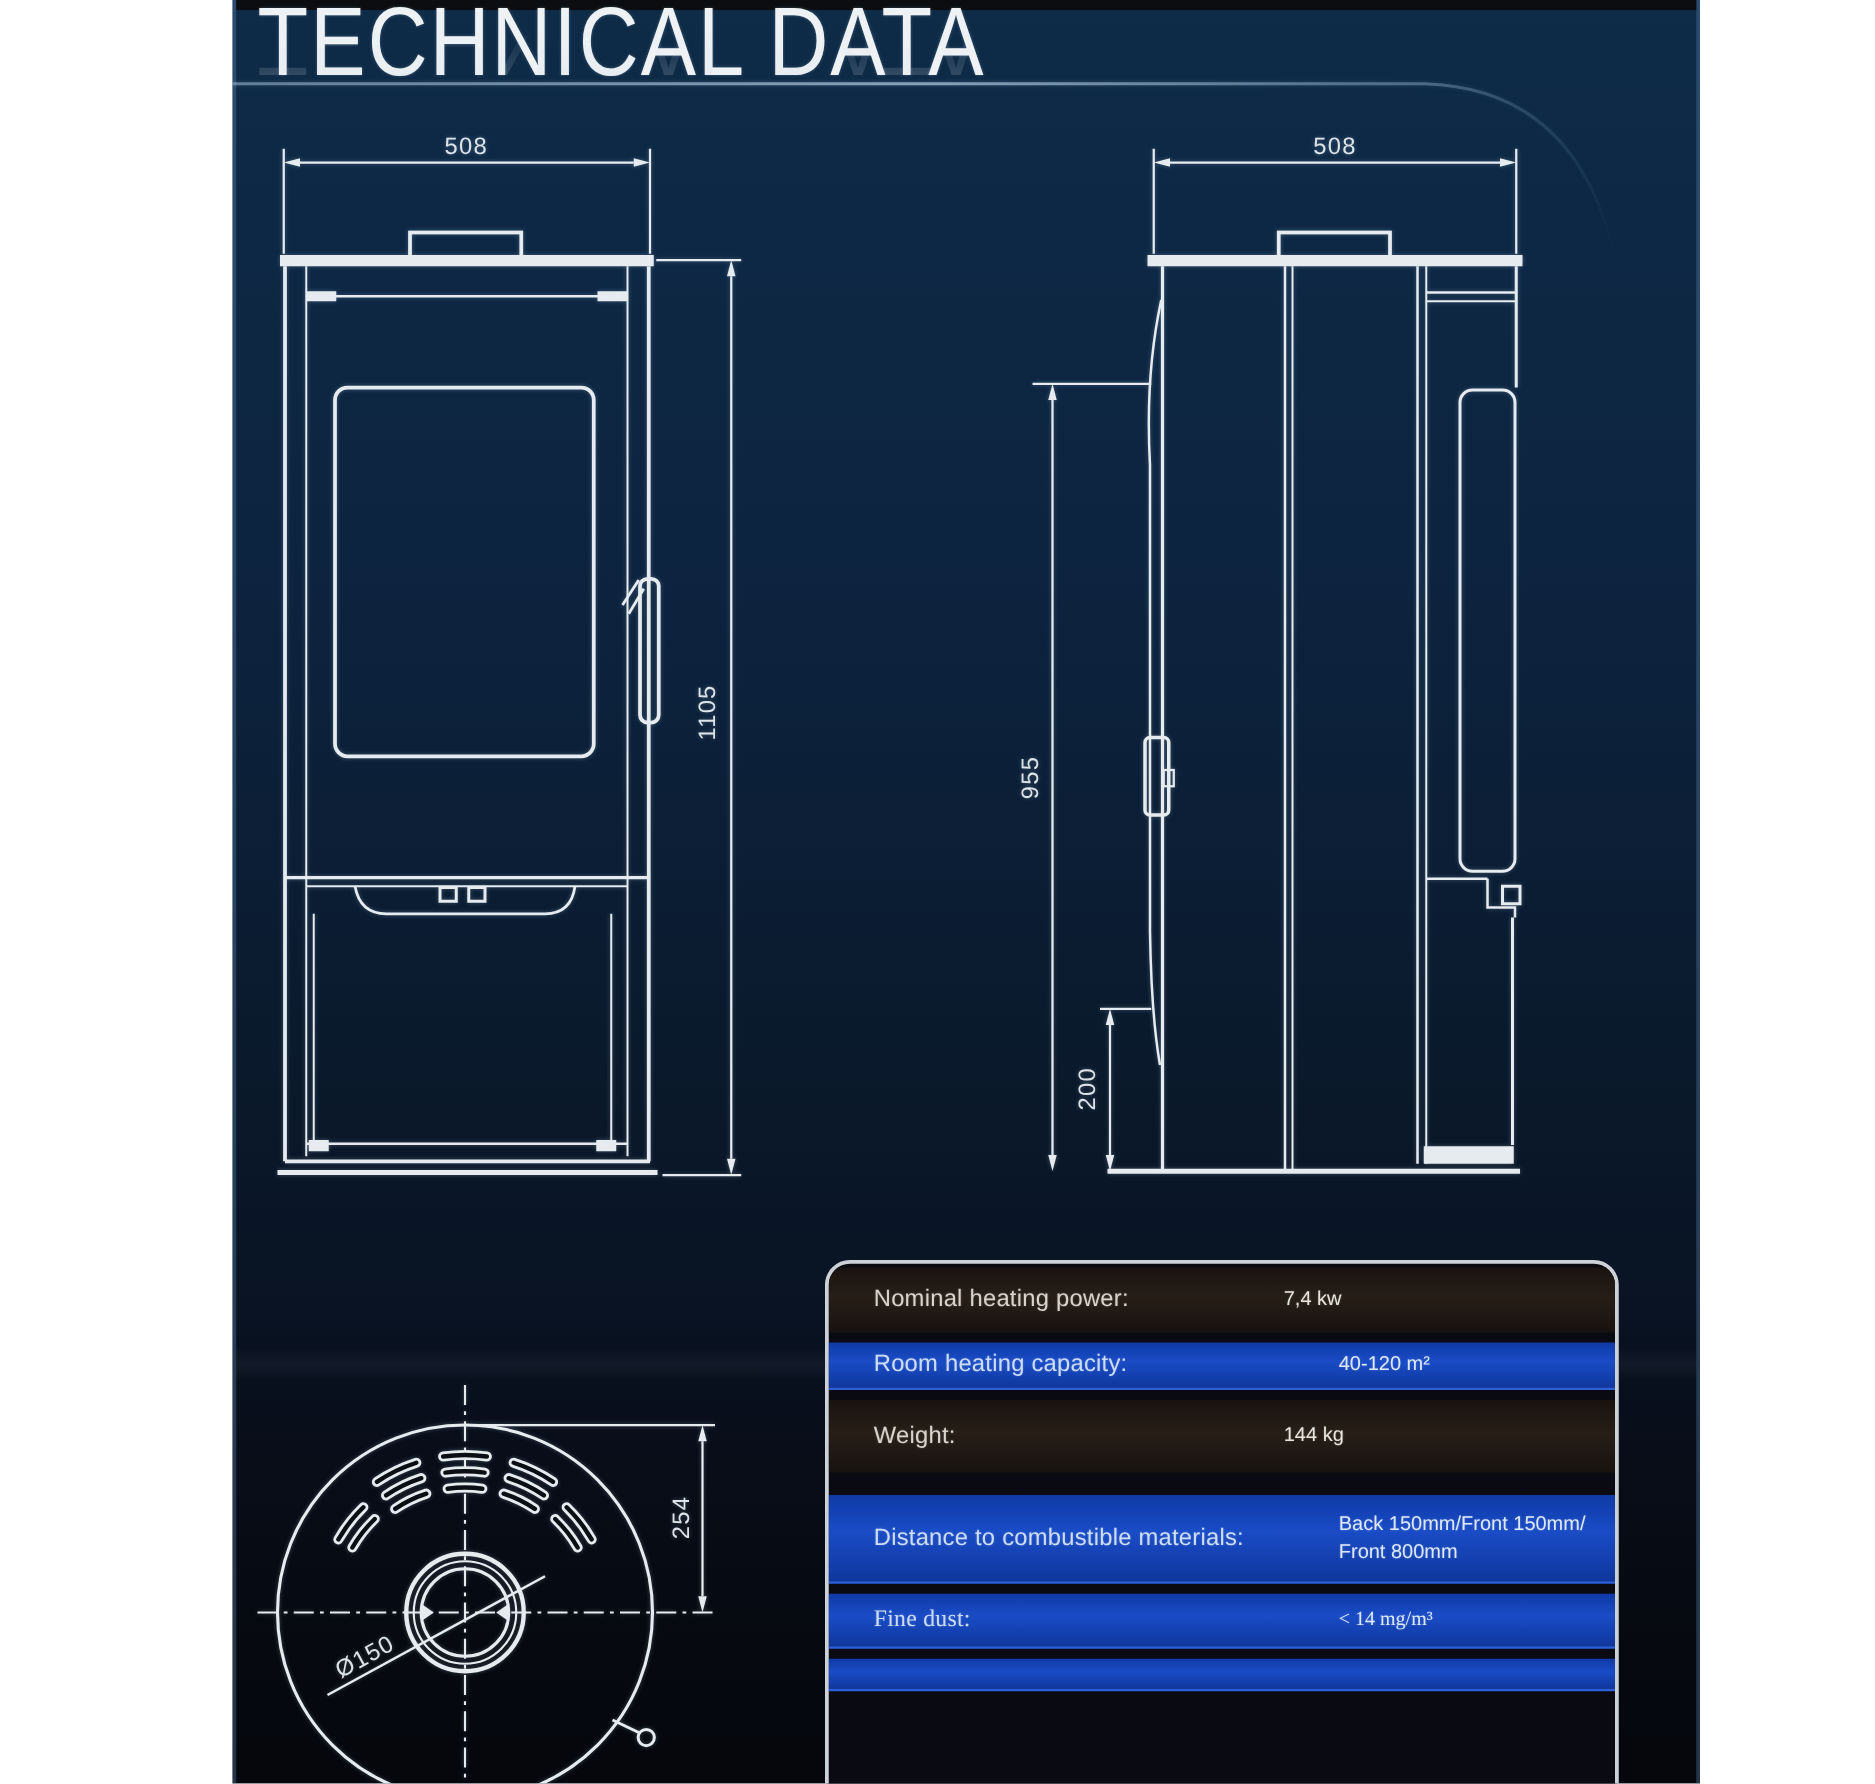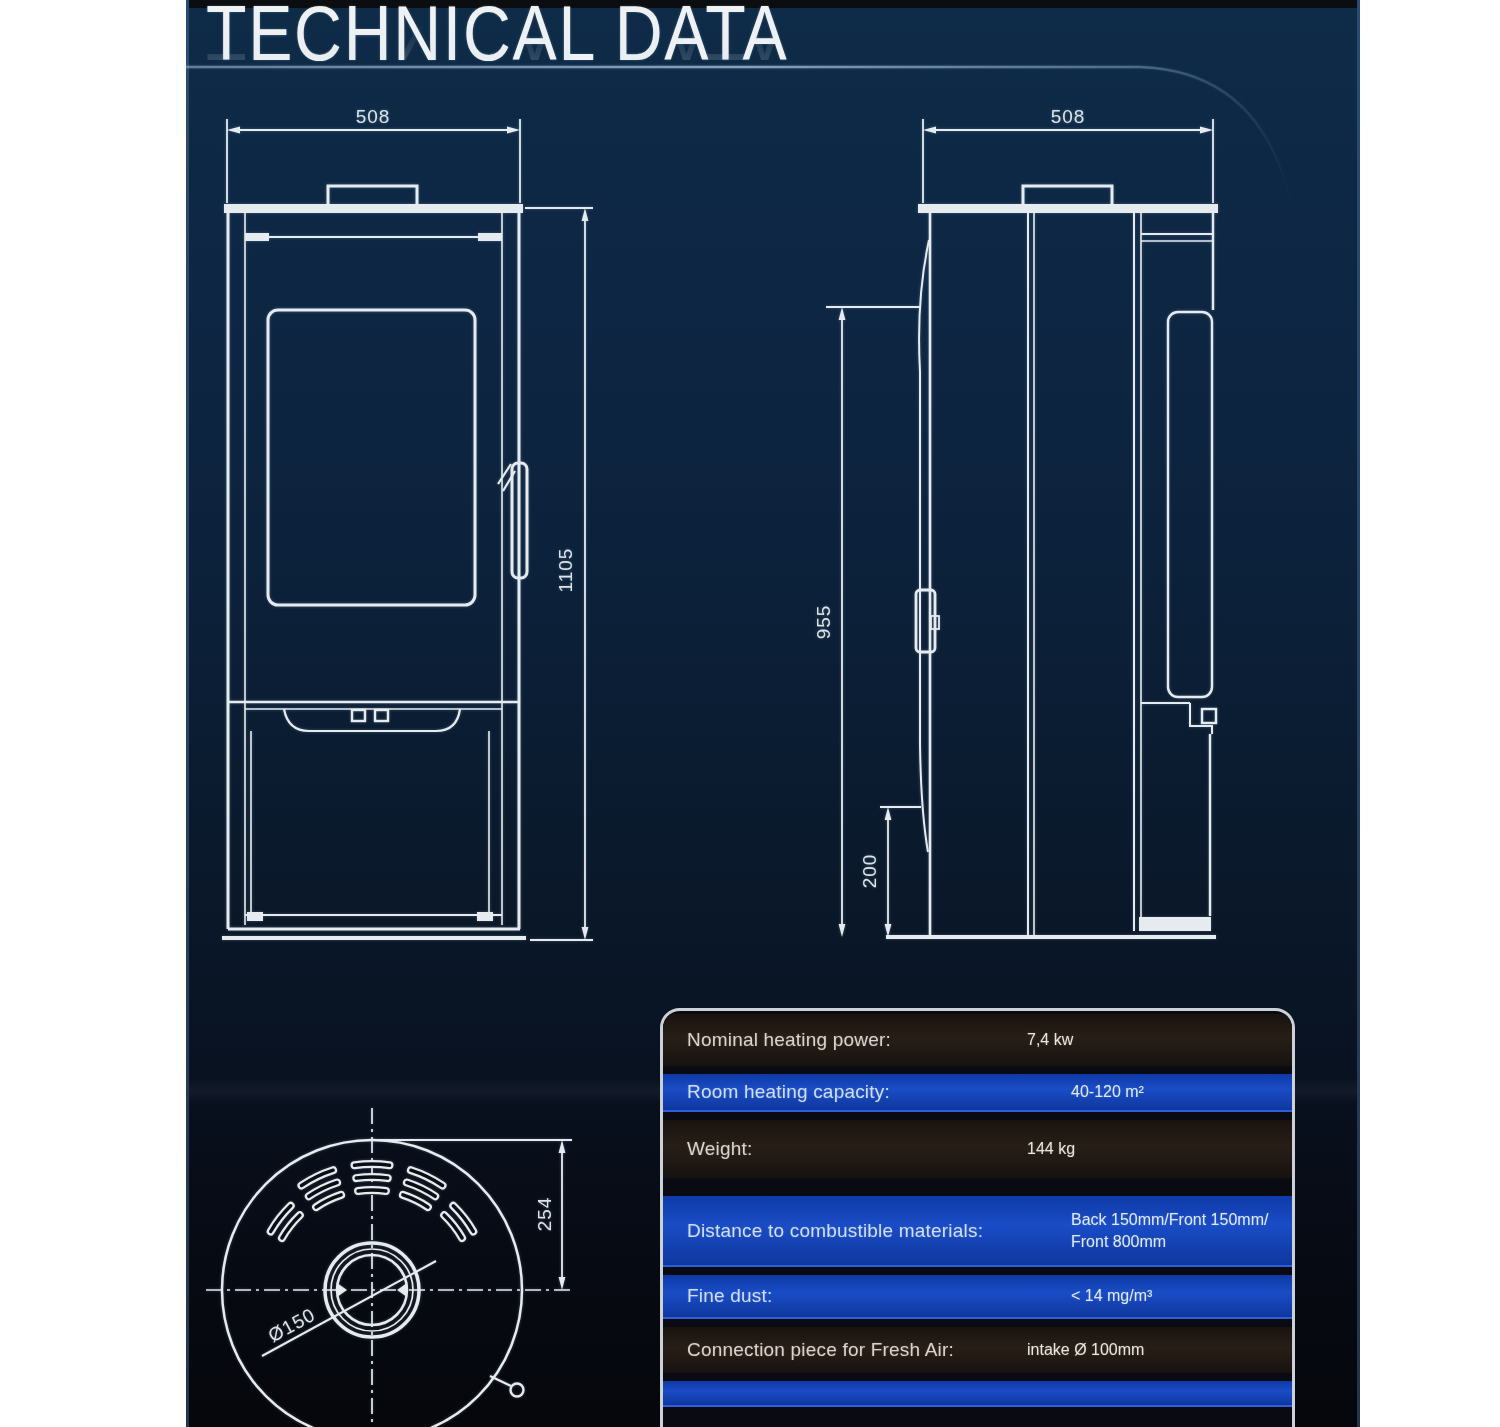--- a/index.html
+++ b/index.html
@@ -65,30 +65,30 @@
   .row { display:flex; align-items:center; flex:0 0 auto; width:100%; }
   .row.dark {
     background:linear-gradient(180deg,#191310 0%, #271e17 45%, #171210 100%);
   }
   .row.blue {
     background:linear-gradient(180deg,#0f3aa6 0%, #1a4cc6 42%, #0f379e 100%);
     border-bottom:2px solid #2d5fdd;
     gap:44px;
   }
   .row .lbl {
-    width:364px; padding-left:24px;
+    width:364px; padding-left:36px;
     font-size:19px; letter-spacing:0.2px;
   }
   .row .val { font-size:16px; line-height:1.35; }
   .row.dark .lbl { color:#d9d3cb; text-shadow:0 0 2px rgba(255,250,240,0.22); }
   .row.dark .val { color:#e9e5dd; text-shadow:0 0 2px rgba(255,250,240,0.22); }
   .row.blue .lbl { color:#cdddf6; text-shadow:0 0 2px rgba(220,235,255,0.25); }
   .row.blue .val { color:#dde9fb; text-shadow:0 0 2px rgba(220,235,255,0.25); }
   .r1 { height:52px; } .r2 { height:38px; } .r3 { height:58px;align-items:center; }
-  .r4 { height:71px;margin-top:10px; } .r5 { height:47px; } .r6 { height:44px; }
+  .r4 { height:71px;margin-top:10px; } .r5 { height:47px; } .r6 { height:44px;font-family:Liberation Serif, serif; }
   .r7 { height:46px; } .stub { height:26px; }
 </style>
 </head>
 <body>
 
 <div class="page">
   <div class="content">
     <div class="top-strip"></div>
     <div class="soft-band"></div>
     <div class="title">TECHNICAL DATA</div>
@@ -268,19 +268,15 @@
       <div class="lbl">Distance to combustible materials:</div>
       <div class="val">
         <div>Back 150mm/Front 150mm/</div>
         <div>Front 800mm</div>
       </div>
     </div>
     <div class="row blue r6">
       <div class="lbl">Fine dust:</div>
       <div class="val">&lt; 14 mg/m³</div>
     </div>
-    <div class="row dark r7">
-      <div class="lbl">Connection piece for Fresh Air:</div>
-      <div class="val">intake Ø 100mm</div>
-    </div>
     <div class="row blue stub"></div>
   </div>
 </div>
 
 </body></html>

